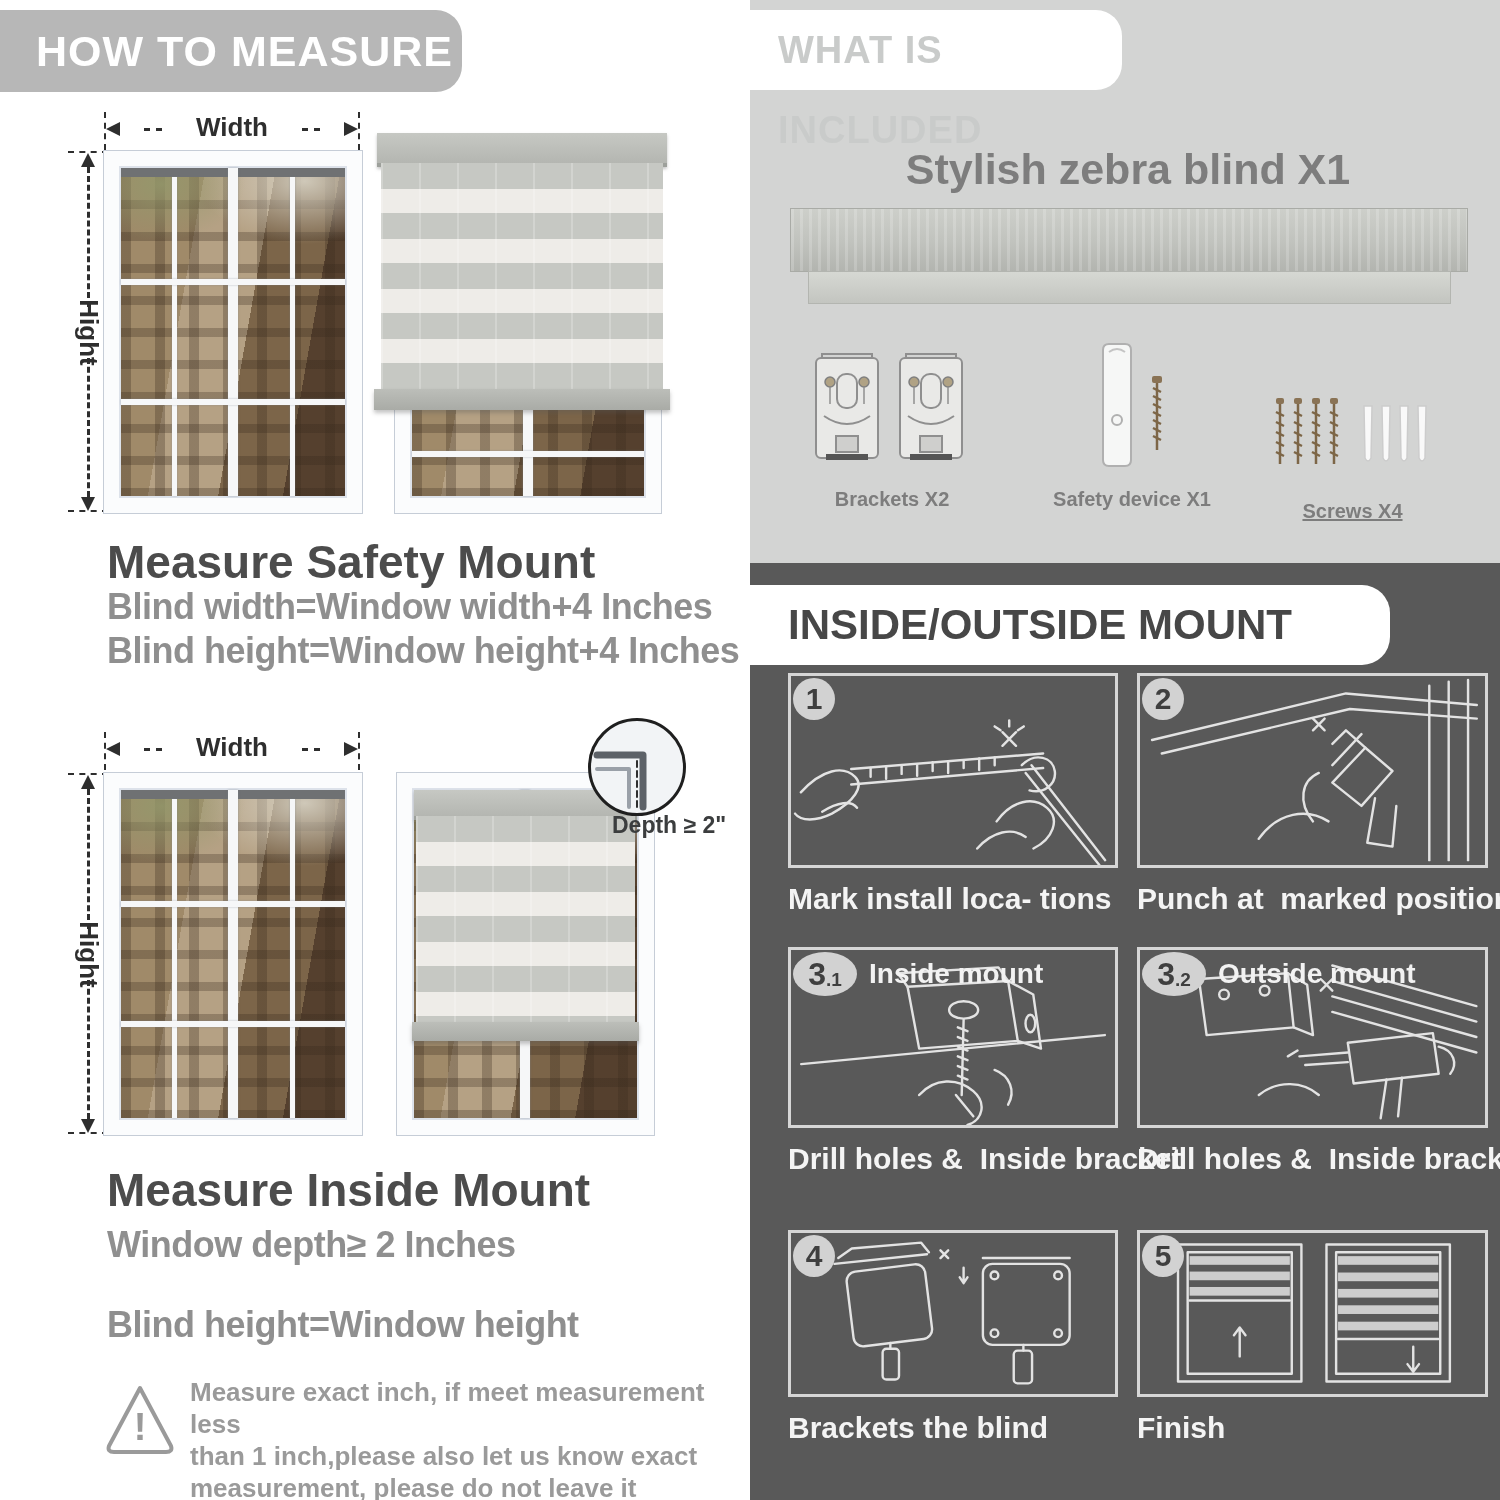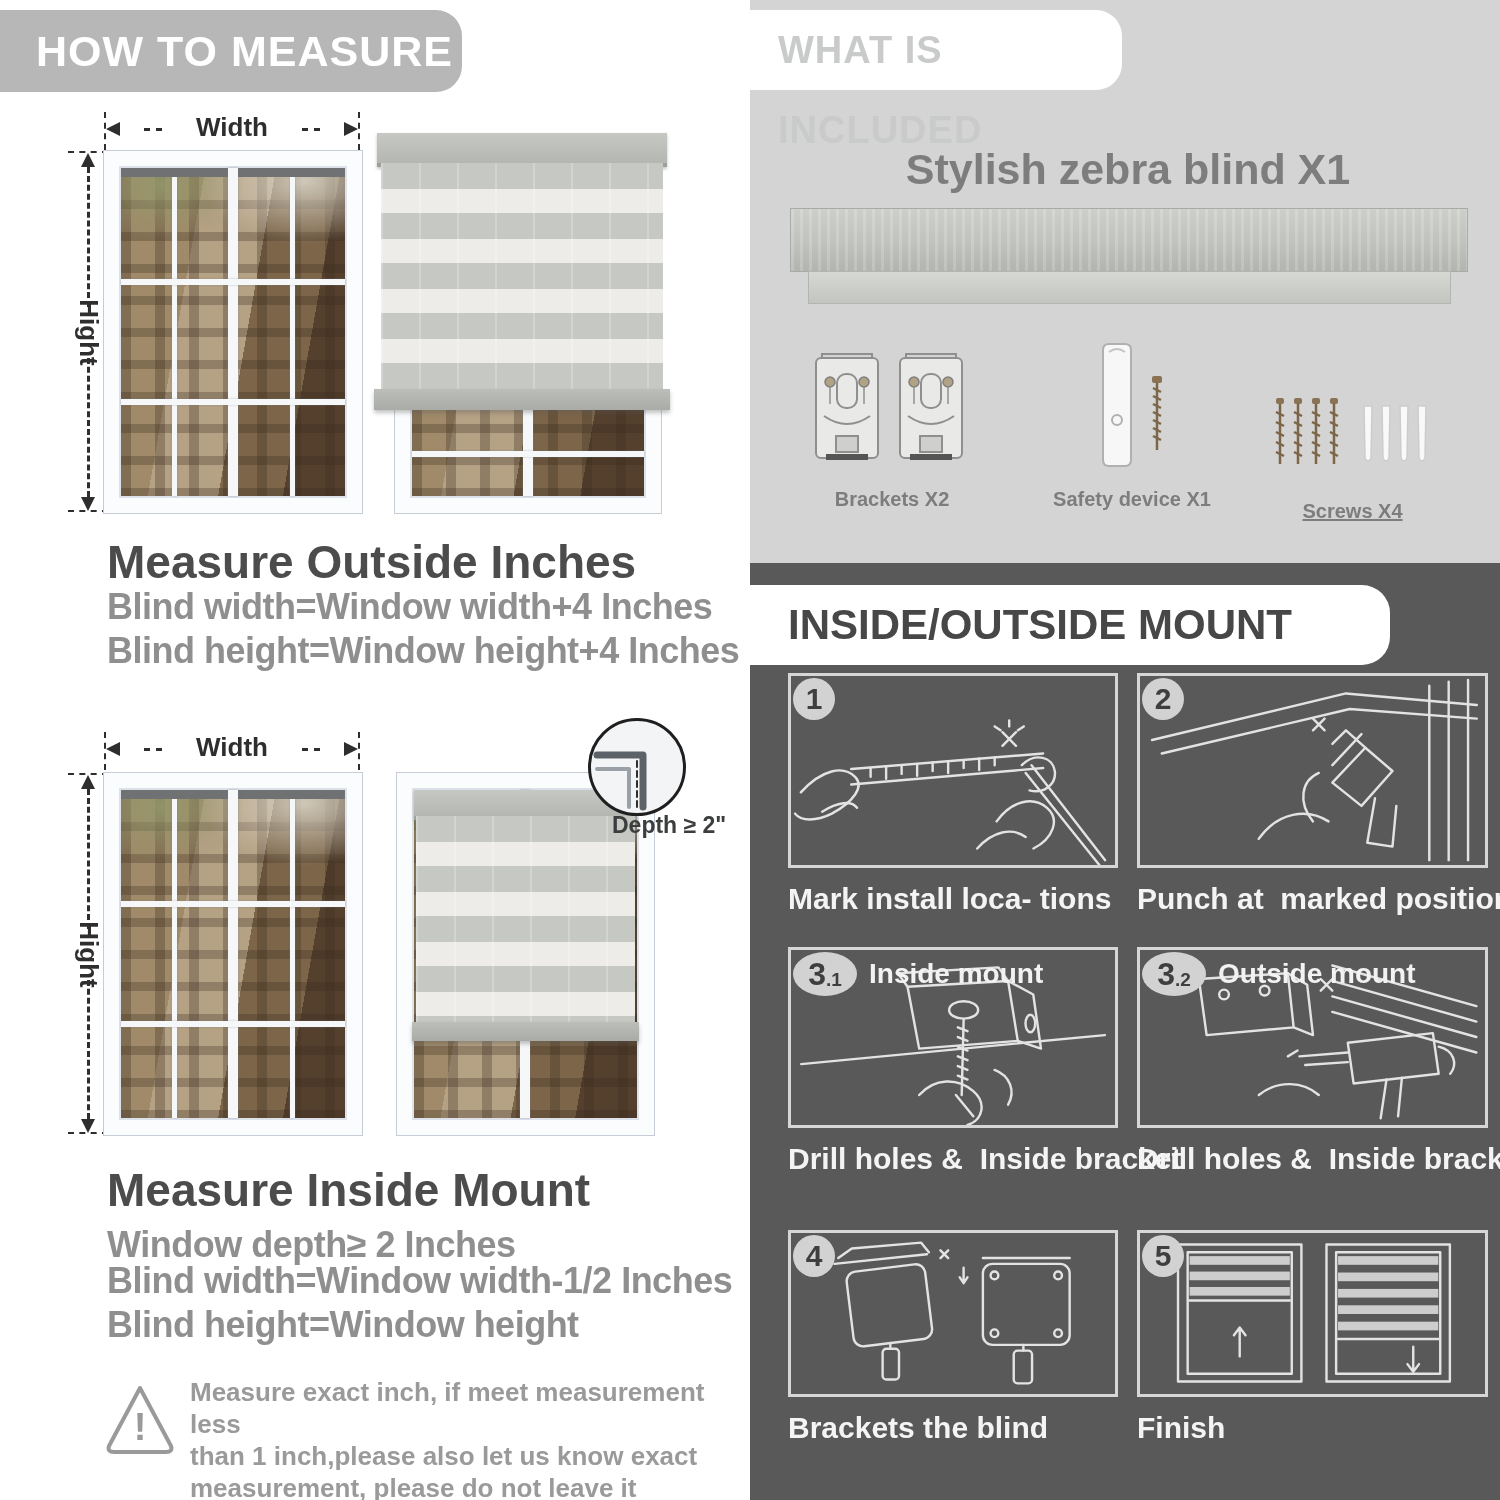--- a/index.html
+++ b/index.html
@@ -133,21 +133,21 @@
 
   <div class="abs window" style="left:394px;top:150px;width:266px;height:362px;">
     <div class="win-photo"></div>
     <div class="mull" style="left:128px;top:17px;width:10px;bottom:17px;"></div>
     <div class="mull" style="left:17px;right:17px;top:300px;height:6px;"></div>
   </div>
   <div class="abs blind-cassette" style="left:377px;top:133px;width:290px;height:30px;"></div>
   <div class="abs blind-fabric" style="left:381px;top:163px;width:282px;height:226px;"></div>
   <div class="abs blind-rail" style="left:374px;top:389px;width:296px;height:21px;"></div>
 
-  <div class="abs sec-title" style="left:107px;top:535px;">Measure Outside Inches</div>
+  <div class="abs sec-title" style="left:107px;top:535px;">Measure Safety Mount</div>
   <div class="abs formula" style="left:107px;top:586px;">Blind width=Window width+4 Inches</div>
   <div class="abs formula" style="left:107px;top:630px;">Blind height=Window height+4 Inches</div>
 
   <div class="abs" style="left:104px;top:732px;height:38px;">
       <div class="tick-v"></div>
     </div>
   <div class="abs" style="left:358px;top:732px;height:38px;">
       <div class="tick-v"></div>
     </div>
   <div class="abs harrow" style="left:106px;top:739px;width:252px;">
@@ -194,21 +194,20 @@
     <svg class="lineart" viewBox="0 0 92 92">
       <path d="M6 34 L52 34 L52 86" style="stroke:#5d6268;stroke-width:7"></path>
       <path d="M6 48 L38 48 L38 86" style="stroke:#9aa0a8;stroke-width:4"></path>
       <path d="M46 40 L46 86" style="stroke:#2e2e2e;stroke-width:2;stroke-dasharray:6 4"></path>
     </svg>
   </div>
   <div class="abs depth-label">Depth ≥ 2"</div>
 
   <div class="abs sec-title" style="left:107px;top:1163px;">Measure Inside Mount</div>
   <div class="abs formula" style="left:107px;top:1216px;margin-top:8px;">Window depth≥ 2 Inches</div>
-  <div class="abs formula" style="left:107px;top:1260px;">Blind width=Window width-1/2 Inches</div>
   <div class="abs formula" style="left:107px;top:1304px;">Blind height=Window height</div>
 
   <svg class="abs" style="left:103px;top:1382px;width:74px;height:74px;" viewBox="0 0 74 74">
     <path d="M37 6 L68 64 Q70 70 63 70 L11 70 Q4 70 6 64 Z" fill="none" stroke="#9a9a9a" stroke-width="4" stroke-linejoin="round"></path>
     <text x="37" y="58" text-anchor="middle" font-size="38" font-weight="bold" fill="#9a9a9a" font-family="Liberation Sans, sans-serif">!</text>
   </svg>
   <div class="abs warn-text" style="left:190px;top:1376px;width:520px;">
     <div>Measure exact inch, if meet measurement less</div>
     <div>than 1 inch,please also let us know exact</div>
     <div>measurement, please do not leave it</div>

